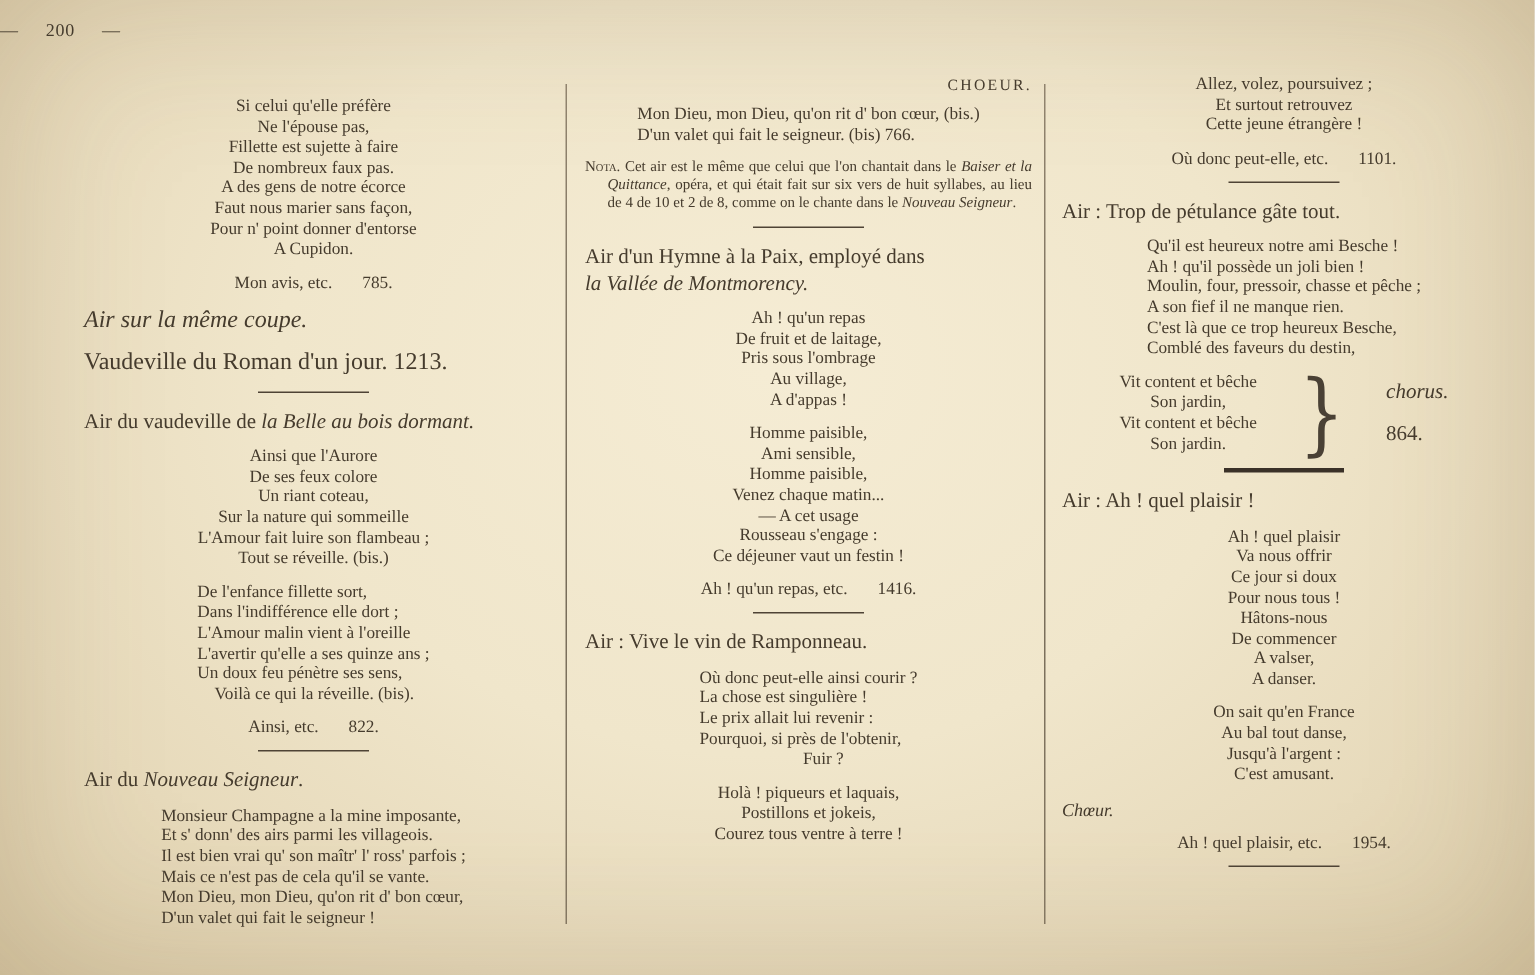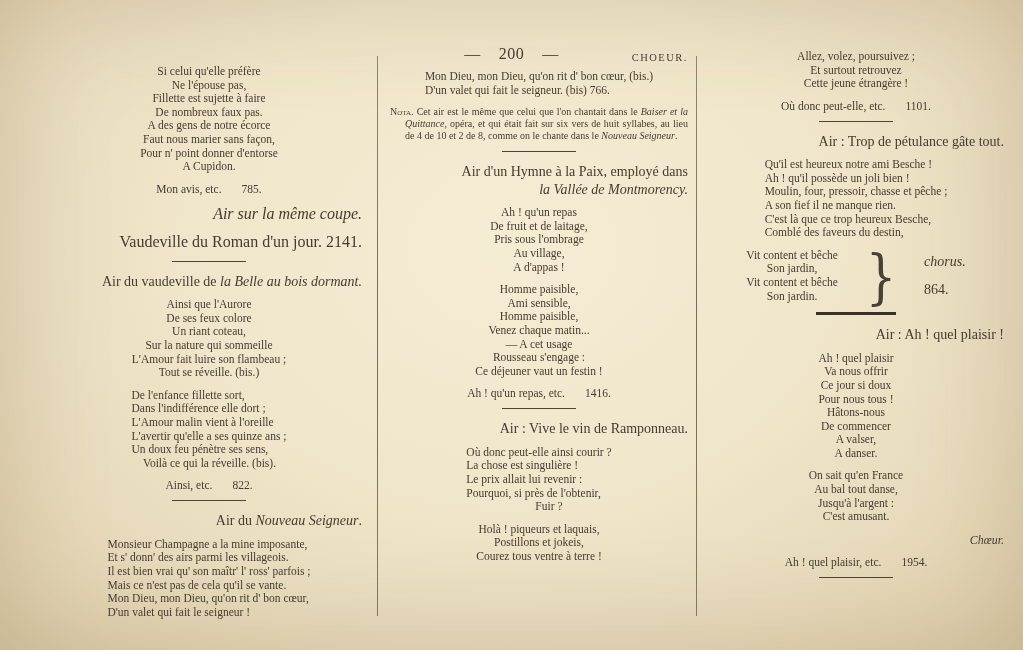--- a/index.html
+++ b/index.html
@@ -8,41 +8,41 @@
     width:1023px;height:650px;
     background:
       radial-gradient(ellipse at 50% 38%, #f5ecd4 0%, #f0e6cb 45%, #e7dabb 75%, #dbcca9 100%);
     box-shadow: inset 0 0 110px rgba(120,92,55,.22);
     font-family:"Liberation Serif","DejaVu Serif",serif;
     color:var(--ink,#443a2c);
     overflow:hidden;
   }
   .pageno{
     position:absolute;top:13px;left:0;right:0;
-    text-align:center;font-size:16px;letter-spacing:.5px;color:var(--ink);margin-top:32px;
+    text-align:left;font-size:12px;letter-spacing:.5px;color:var(--ink);
   }
   .pageno .gap{display:inline-block;width:18px;}
   .vrule{
     position:absolute;top:56px;height:560px;width:1px;
     background:linear-gradient(to bottom,#7a6c58,#554a39 50%,#6d604c);
     opacity:.8;
   }
   .vrule.r1{left:377px;}
   .vrule.r2{left:696px;}
   .col{position:absolute;top:50px;}
   .col1{left:56px;width:306px;margin-top:15px;}
   .col2{left:390px;width:298px;}
   .col3{left:708px;width:296px;}
 
   .stanza{margin:0 auto 9px;}
   .stanza.center{text-align:center;}
   .stanza.left{width:fit-content;text-align:left;}
   .vline{font-size:11.5px;line-height:13.6px;white-space:nowrap;}
   .refrain{display:flex;justify-content:center;align-items:baseline;gap:20px;margin:3px 0 9px;font-size:11.5px;}
-  .heading{text-align:right;margin:5px 0 8px;line-height:1.25;}
+  .heading{text-align:left;margin:5px 0 8px;line-height:1.25;}
   .heading.large{font-size:16px;}
   .heading.medium{font-size:14px;}
   .heading.small{font-size:12px;}
   .sc-head{text-align:right;font-size:10.5px;letter-spacing:1.5px;margin:2px 0 7px;}
   .divider{margin:9px auto 11px;}
   .divider.thin{width:74px;height:1px;background:var(--rule,#4e4335);}
   .divider.thick{width:80px;height:3px;background:#38302600;background:#3a3128;}
   .note{font-size:10px;line-height:12px;text-align:justify;padding-left:15px;text-indent:-15px;margin:3px 0 7px;}
   .chorus{display:flex;align-items:center;justify-content:center;gap:24px;margin:1px 0 5px;}
   .chorus .cl{text-align:center;}
@@ -71,21 +71,21 @@
         <div class="vline">A des gens de notre écorce</div>
         <div class="vline">Faut nous marier sans façon,</div>
         <div class="vline">Pour n' point donner d'entorse</div>
         <div class="vline">A Cupidon.</div>
       </div>
       <div class="refrain">
         <span>Mon avis, etc.</span>
         <span>785.</span>
       </div>
       <div class="heading large"><span class="it">Air sur la même coupe.</span></div>
-      <div class="heading large"><span>Vaudeville du Roman d'un jour. 2141.</span></div>
+      <div class="heading large"><span>Vaudeville du Roman d'un jour. 1213.</span></div>
       <div class="divider thin"></div>
       <div class="heading medium"><span>Air du vaudeville de </span><span class="it">la Belle au bois dormant.</span></div>
       <div class="stanza center">
         <div class="vline">Ainsi que l'Aurore</div>
         <div class="vline">De ses feux colore</div>
         <div class="vline">Un riant coteau,</div>
         <div class="vline">Sur la nature qui sommeille</div>
         <div class="vline">L'Amour fait luire son flambeau ;</div>
         <div class="vline">Tout se réveille.   (bis.)</div>
       </div>

